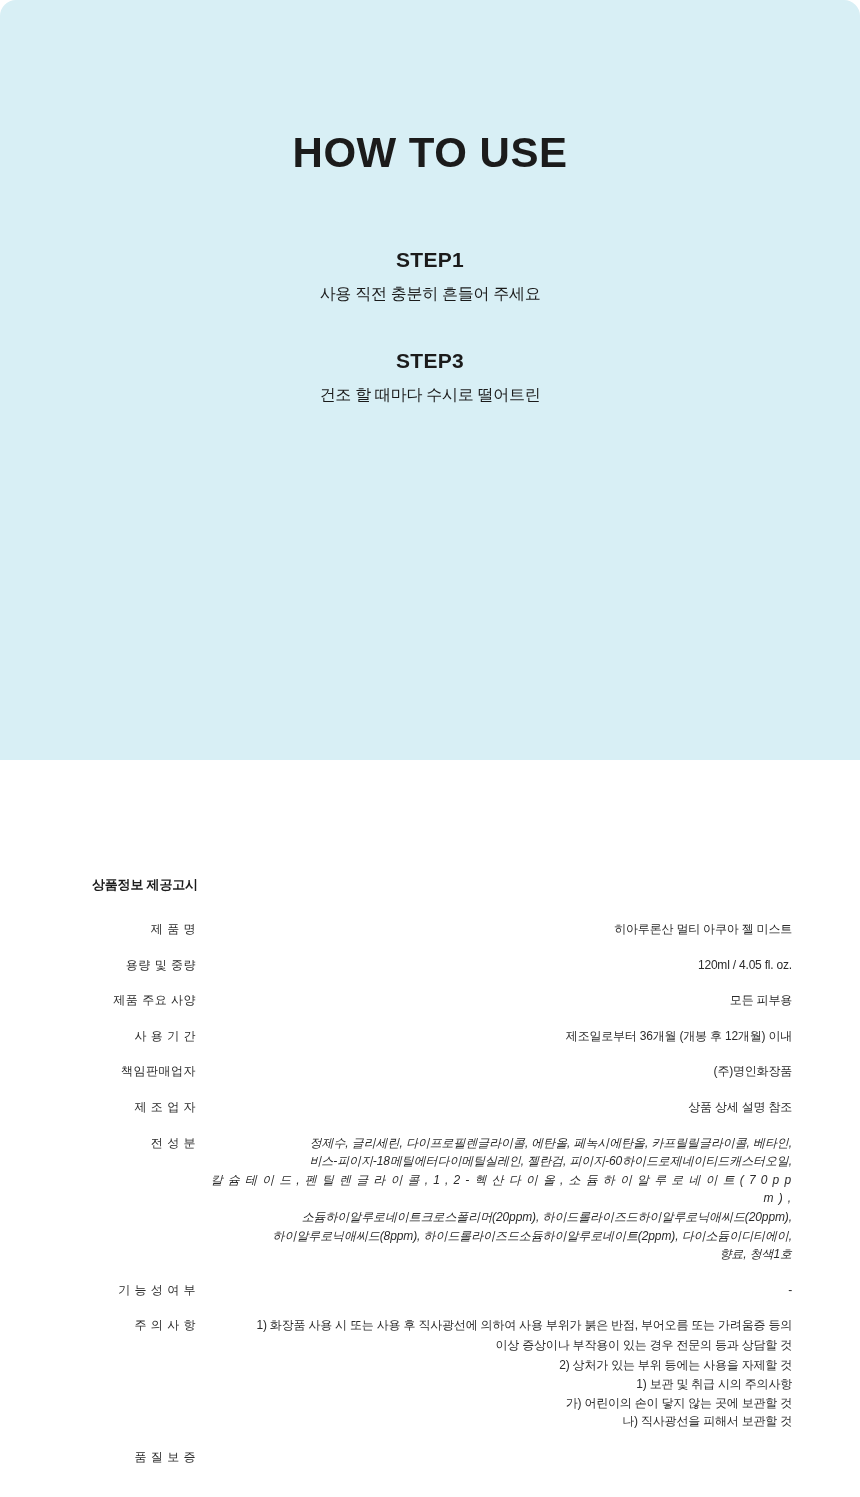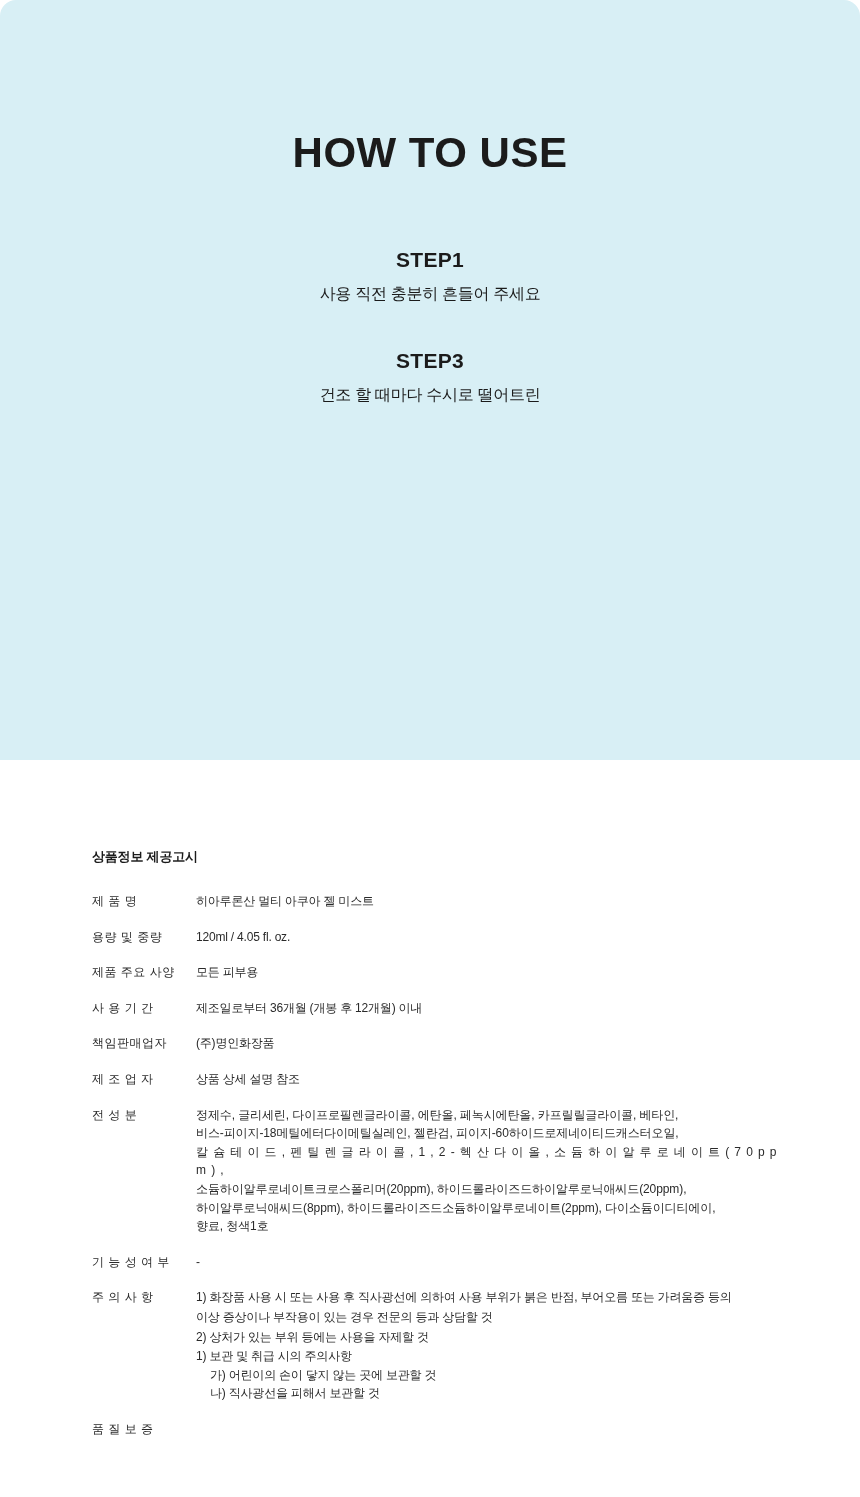--- a/index.html
+++ b/index.html
@@ -38,54 +38,55 @@
   }
   .step-text {
     font-size: 16px;
     font-weight: 400;
     color: #1b1b1b;
     letter-spacing: -0.3px;
   }
 
   
   .info {
-    padding: 88px 0 0 0;
+    padding: 116px 0 0 0;
     width: 860px;
   }
   .info-title {
     font-size: 13px;
     font-weight: 700;
     color: #1b1b1b;
     margin-left: 92px;
     margin-bottom: 26px;
     letter-spacing: -0.2px;
   }
   table.info-table {
     border-collapse: collapse;
     margin-left: 92px;
     width: 700px;
+    text-align: right;
   }
   table.info-table td {
     vertical-align: top;
     font-size: 12px;
     line-height: 1.55;
     color: #2a2a2a;
     padding: 0 0 17px 0;
   }
   td.label {
     width: 104px;
     white-space: nowrap;
     letter-spacing: 0.5px;
     color: #1b1b1b;
   }
   td.value {
     padding-left: 4px;
     letter-spacing: -0.2px;
   }
-  .ing-line { display: block; letter-spacing: -0.1px; }
+  .ing-line { display: block; letter-spacing: -0.1px; font-style: italic; }
   .ing-spaced { letter-spacing: 0.9px; }
   .notice-item { display: block; }
   .notice-sub { display: block; padding-left: 14px; }
   .notice-item + .notice-item { margin-top: 1px; }
   .dash { color: #2a2a2a; }
   .last-row td { padding-bottom: 0; margin-left: 28px; }
 </style>
 </head>
 <body>
 

